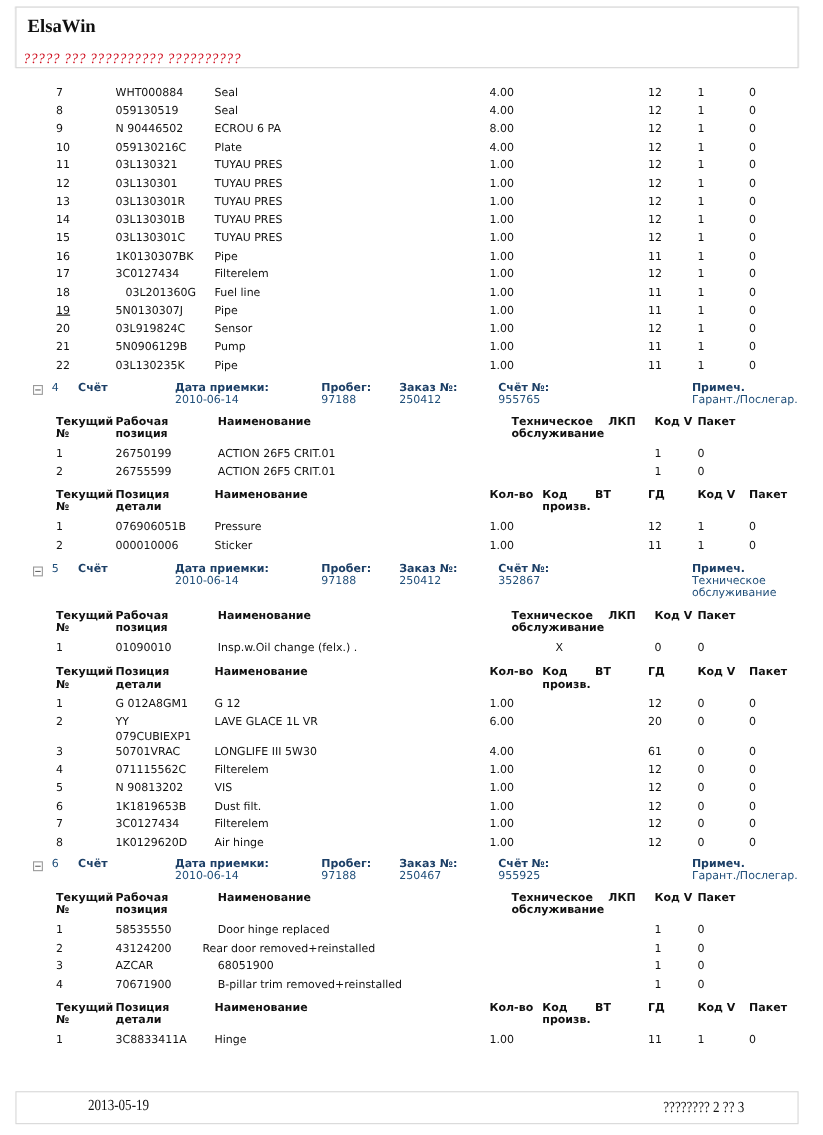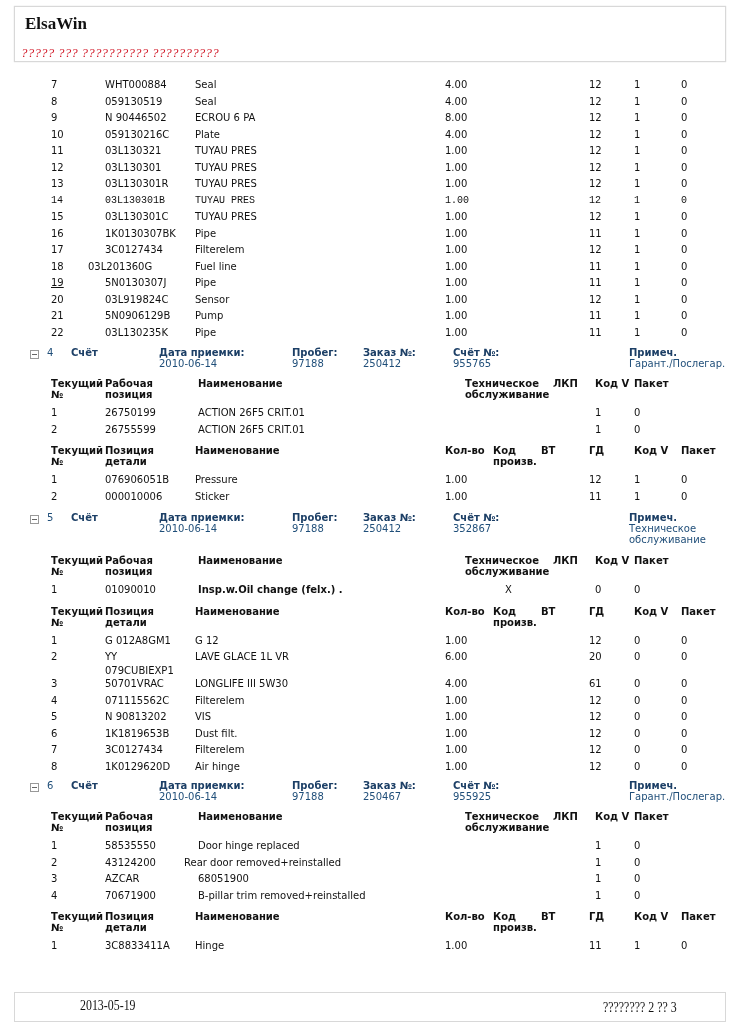--- a/index.html
+++ b/index.html
@@ -90,21 +90,21 @@
     </div>
     <div class="row " style="top: 177px; left: 0px; width: 748px;">
       <span style="left: 51px;">13</span>
       <span style="left: 105px;">03L130301R</span>
       <span style="left: 195px;">TUYAU PRES</span>
       <span style="left: 445px;">1.00</span>
       <span style="left: 589px;">12</span>
       <span style="left: 634px;">1</span>
       <span style="left: 681px;">0</span>
     </div>
-    <div class="row " style="top: 193.5px; left: 0px; width: 680px; font-family: Liberation Mono, monospace;">
+    <div class="row " style="top: 193.5px; left: 0px; width: 680px;">
       <span style="left: 51px;">14</span>
       <span style="left: 105px;">03L130301B</span>
       <span style="left: 195px;">TUYAU PRES</span>
       <span style="left: 445px;">1.00</span>
       <span style="left: 589px;">12</span>
       <span style="left: 634px;">1</span>
       <span style="left: 681px;">0</span>
     </div>
     <div class="row " style="top: 210px; left: 0px; width: 748px;">
       <span style="left: 51px;">15</span>
@@ -128,21 +128,21 @@
       <span style="left: 51px;">17</span>
       <span style="left: 105px;">3C0127434</span>
       <span style="left: 195px;">Filterelem</span>
       <span style="left: 445px;">1.00</span>
       <span style="left: 589px;">12</span>
       <span style="left: 634px;">1</span>
       <span style="left: 681px;">0</span>
     </div>
     <div class="row " style="top: 259.5px; left: 0px; width: 620px;">
       <span style="left: 51px;">18</span>
-      <span style="left: 88px;">03L201360G</span>
+      <span style="left: 114px;">03L201360G</span>
       <span style="left: 195px;">Fuel line</span>
       <span style="left: 445px;">1.00</span>
       <span style="left: 589px;">11</span>
       <span style="left: 634px;">1</span>
       <span style="left: 681px;">0</span>
     </div>
     <div class="row " style="top: 276px; left: 0px; width: 748px;">
       <span style="left: 51px; text-decoration: underline;">19</span>
       <span style="left: 105px;">5N0130307J</span>
       <span style="left: 195px;">Pipe</span>
@@ -272,21 +272,21 @@
       <span style="left: 105px;">Рабочая<br>позиция</span>
       <span style="left: 198px;">Наименование</span>
       <span style="left: 465px;">Техническое<br>обслуживание</span>
       <span style="left: 553px;">ЛКП</span>
       <span style="left: 595px;">Код V</span>
       <span style="left: 634px;">Пакет</span>
     </div>
     <div class="row " style="top: 583px; left: 0px; width: 748px;">
       <span style="left: 51px;">1</span>
       <span style="left: 105px;">01090010</span>
-      <span style="left: 198px; font-weight: bold;">Insp.w.Oil change (felx.) .</span>
+      <span style="left: 198px;">Insp.w.Oil change (felx.) .</span>
       <span style="left: 505px;">X</span>
       <span style="left: 595px;">0</span>
       <span style="left: 634px;">0</span>
     </div>
     <div class="row hd" style="top: 605.5px; left: 0px; width: 748px;">
       <span style="left: 51px;">Текущий<br>№</span>
       <span style="left: 105px;">Позиция<br>детали</span>
       <span style="left: 195px;">Наименование</span>
       <span style="left: 445px;">Кол-во</span>
       <span style="left: 493px;">Код<br>произв.</span>

